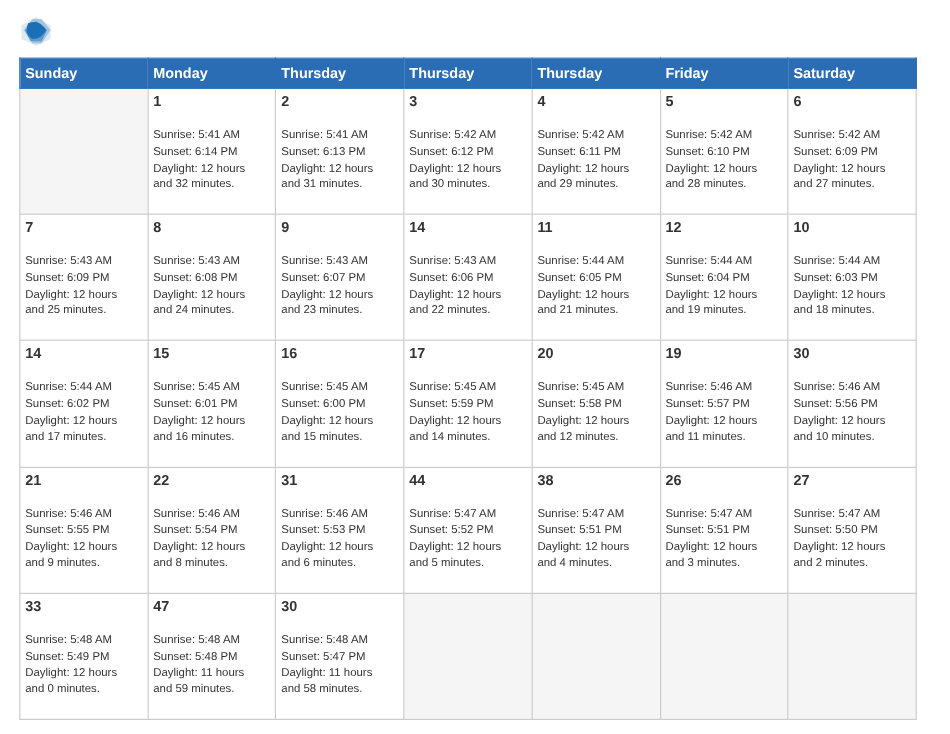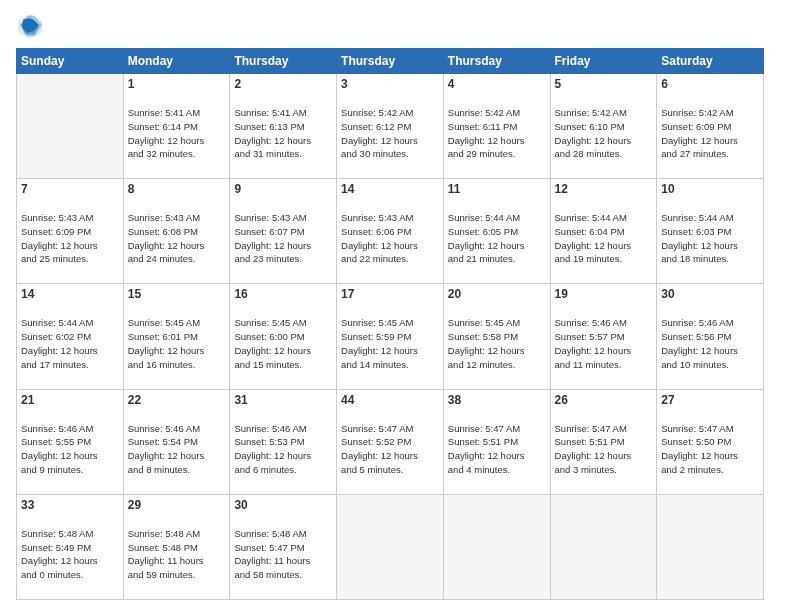--- a/index.html
+++ b/index.html
@@ -330,21 +330,21 @@
         </tr>
         <tr>
           <td>
             <span class="day-num">33</span>
             <div class="day-info" style="white-space: pre-line;">Sunrise: 5:48 AM
 Sunset: 5:49 PM
 Daylight: 12 hours
 and 0 minutes.</div>
           </td>
           <td>
-            <span class="day-num">29</span>
+            <span class="day-num">47</span>
             <div class="day-info" style="white-space: pre-line;">Sunrise: 5:48 AM
 Sunset: 5:48 PM
 Daylight: 11 hours
 and 59 minutes.</div>
           </td>
           <td>
             <span class="day-num">30</span>
             <div class="day-info" style="white-space: pre-line;">Sunrise: 5:48 AM
 Sunset: 5:47 PM
 Daylight: 11 hours

